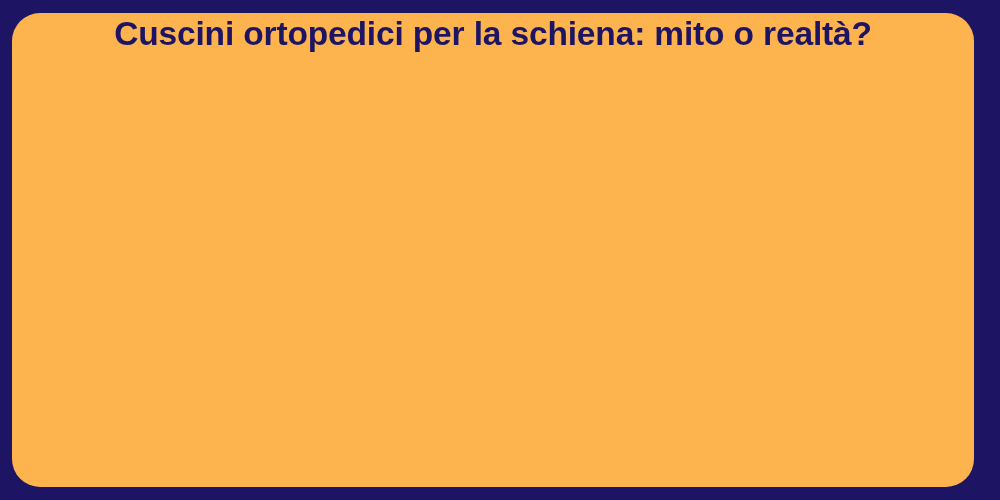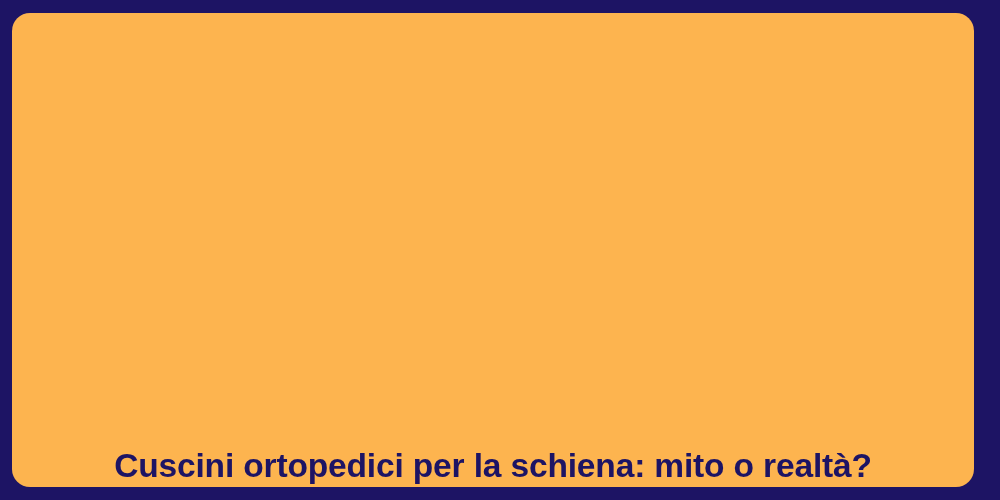--- a/index.html
+++ b/index.html
@@ -22,23 +22,23 @@
     box-sizing: border-box;
   }
 
   .card {
     position: absolute;
     left: 12px;
     top: 13px;
     width: 962px;
     height: 474px;
     background: #fdb44f;
-    border-radius: 18px;
+    border-radius: 28px;
     display: flex;
-    align-items: flex-end;
+    align-items: flex-start;
     justify-content: center;
     box-sizing: border-box;
     overflow: hidden;
   }
 
   .card-inner {
     width: 100%;
     display: flex;
     align-items: center;
     justify-content: center;

